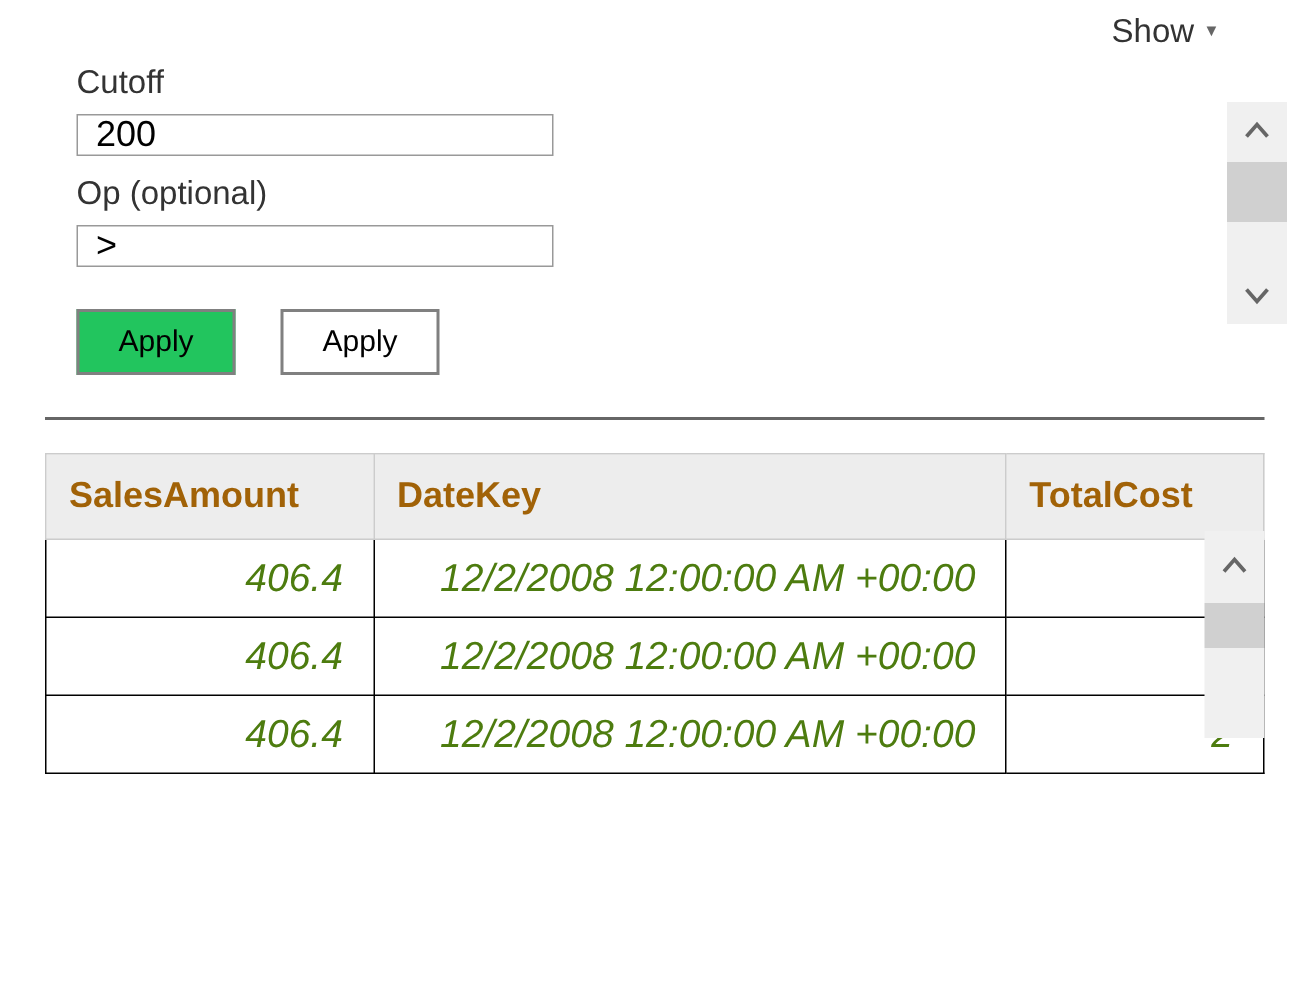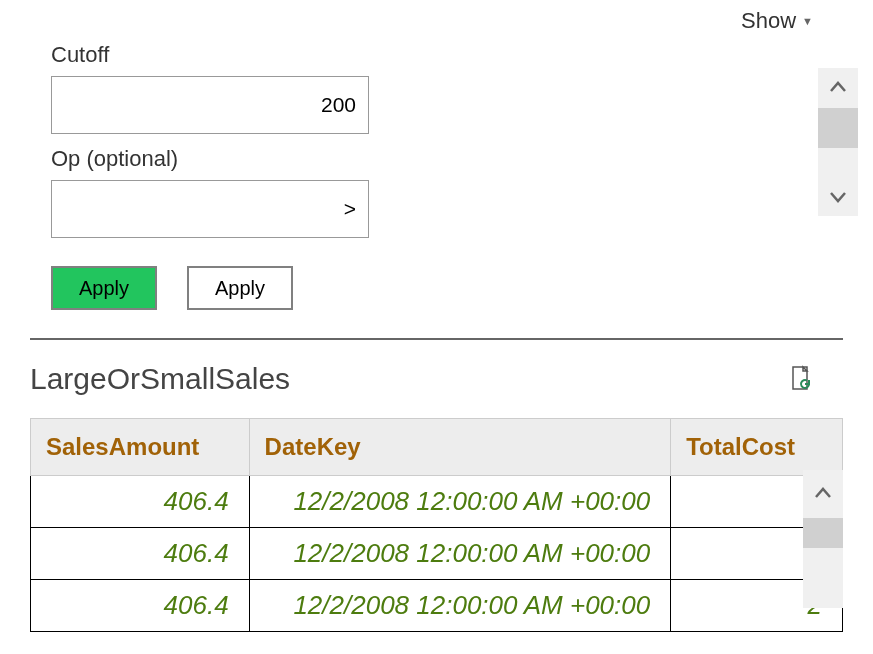--- a/index.html
+++ b/index.html
@@ -46,27 +46,26 @@
     }
     .form-label {
       display: block;
       font-size: 22px;
       color: #333;
       margin-bottom: 8px;
       font-weight: 400;
     }
     .form-input {
       width: 318px;
-      height: 58px;
+      height: 28px;
       border: 1px solid #999;
-      font-size: 21px;
+      font-size: 24px;
       padding: 6px 12px;
       font-family: inherit;
       font-weight: 300;
-      text-align: right;
     }
     .button-row {
       margin-top: 28px;
       display: flex;
       gap: 30px;
     }
     .btn {
       height: 44px;
       font-size: 20px;
       font-family: inherit;
@@ -237,31 +236,20 @@
     <div class="scroll-gap"></div>
     <div class="scroll-arrow">
       <svg width="20" height="20" viewBox="0 0 20 20">
           <path d="M3 7 L10 15 L17 7" stroke="#666" stroke-width="2.5" fill="none"></path>
         </svg>
     </div>
   </div>
 
   <hr class="divider">
 
-  <div class="section-header">
-    <div class="section-title">LargeOrSmallSales</div>
-    <div class="refresh-icon">
-      <svg viewBox="0 0 24 28">
-        <path d="M4 2 L18 2 L18 24 L4 24 Z" fill="none" stroke="#555" stroke-width="1.5"></path>
-        <path d="M14 2 L18 6 L14 6 Z" fill="#fff" stroke="#555" stroke-width="1.5"></path>
-        <path d="M20 19 a4 4 0 1 1 -2 -3.5" fill="none" stroke="#2a8a5a" stroke-width="2"></path>
-        <path d="M20 15 L20 19 L16 19" fill="none" stroke="#2a8a5a" stroke-width="2"></path>
-      </svg>
-    </div>
-  </div>
 
   <div class="table-wrapper">
     <table class="data-table">
       <thead>
         <tr>
           <th class="col-amount">SalesAmount</th>
           <th class="col-date">DateKey</th>
           <th class="col-total">TotalCost</th>
         </tr>
       </thead>

